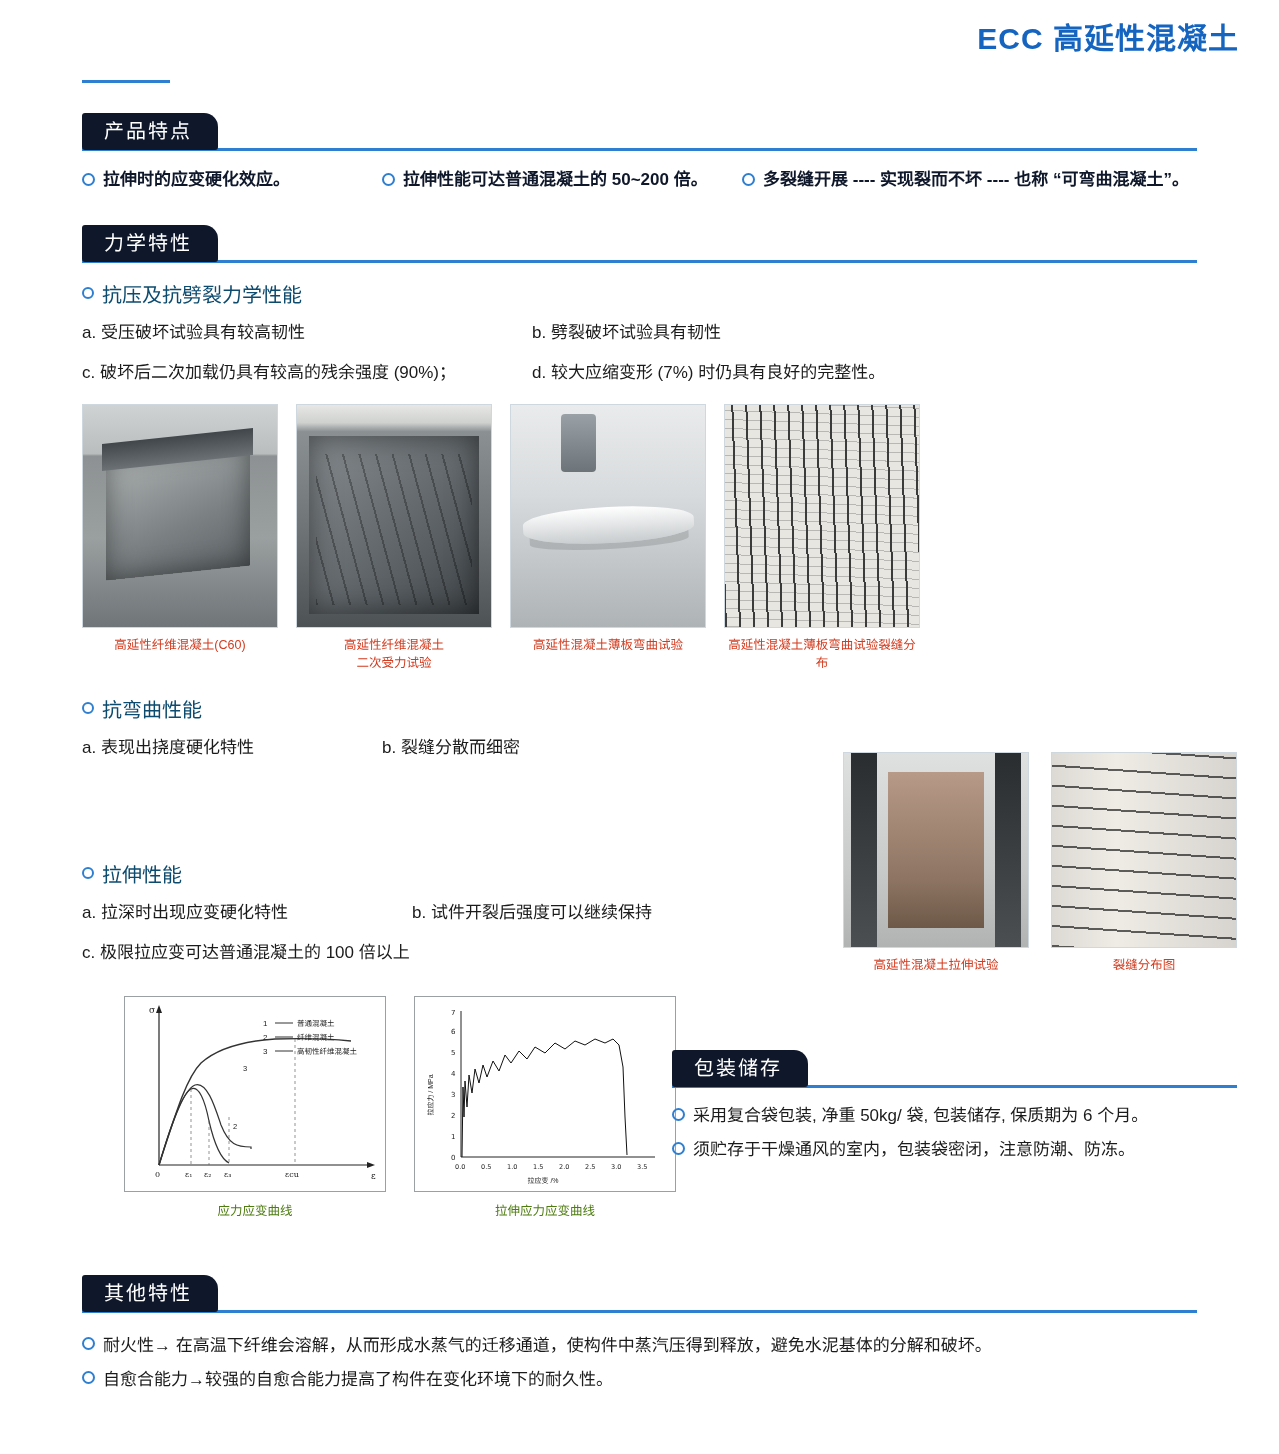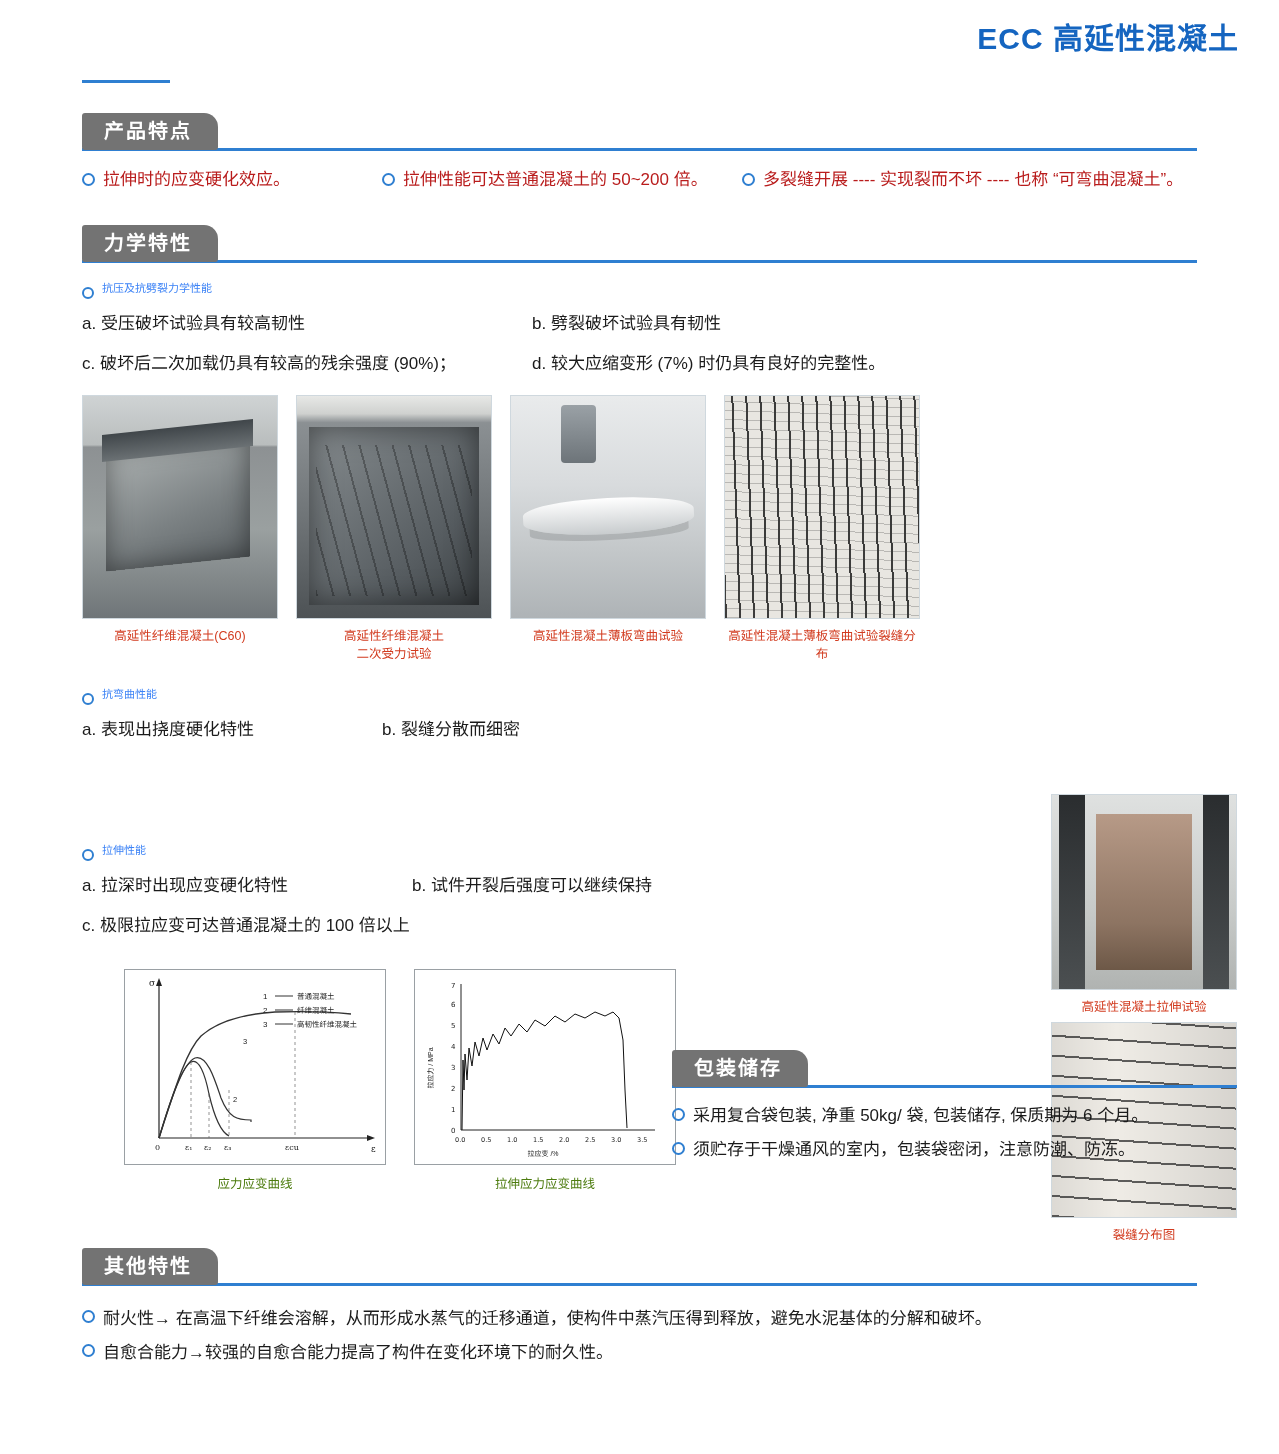--- a/index.html
+++ b/index.html
@@ -50,24 +50,24 @@
   }
 
   
   .section-head {
     margin: 30px 42px 0 42px;
     position: relative;
     height: 38px;
   }
   .section-head .tab {
     display: inline-block;
-    background: #737373;
+    background: #0f172a;
     color: #ffffff;
     font-size: 20px;
-    font-weight: bold;
+    font-weight: normal;
     letter-spacing: 2px;
     padding: 6px 26px 7px 22px;
     border-radius: 3px 14px 3px 3px;
     position: relative;
     z-index: 2;
     line-height: 24px;
   }
   .section-head .rule {
     position: absolute;
     left: 0;
@@ -75,42 +75,43 @@
     bottom: 0;
     height: 3px;
     background: #2f7fd1;
   }
 
   
   .bullet-row {
     margin: 14px 42px 0 42px;
     display: flex;
     font-size: 17px;
-    color: #b91c1c;
+    color: #0f172a;
     line-height: 30px;
+    font-weight: bold;
   }
   .bullet-row .cell { display: flex; align-items: flex-start; }
   .ring {
     display: inline-block;
     width: 13px;
     height: 13px;
     border: 2px solid #2f7fd1;
     border-radius: 50%;
     margin: 8px 8px 0 0;
     flex: none;
     box-sizing: border-box;
   }
   .ring.small { width: 12px; height: 12px; }
 
   .sub-head {
     margin: 16px 42px 0 42px;
     display: flex;
     align-items: flex-start;
-    font-size: 11px;
-    color: #3b82f6;
+    font-size: 20px;
+    color: #0c4a6e;
     font-weight: 500;
   }
 
   .ab-row {
     margin: 10px 42px 0 42px;
     display: flex;
     font-size: 17px;
     color: #1b1b1b;
     line-height: 30px;
   }
@@ -221,24 +222,23 @@
   }
   .ph7:after {
     content:"";position:absolute;inset:0;
     background: linear-gradient(90deg, rgba(0,0,0,.08), rgba(0,0,0,0) 35%, rgba(0,0,0,.1));
   }
 
   
   .right-gallery {
     position: absolute;
     right: 42px;
-    top: 794px;
-    display: flex;
-    gap: 6px;
-    flex-direction: column;
+    top: 752px;
+    display: flex;
+    gap: 22px;
   }
   .right-gallery .fig { width: 186px; }
   .right-gallery .fig .frame { height: 196px; }
 
   
   .charts {
     margin: 28px 0 0 84px;
     display: flex;
     gap: 28px;
   }

